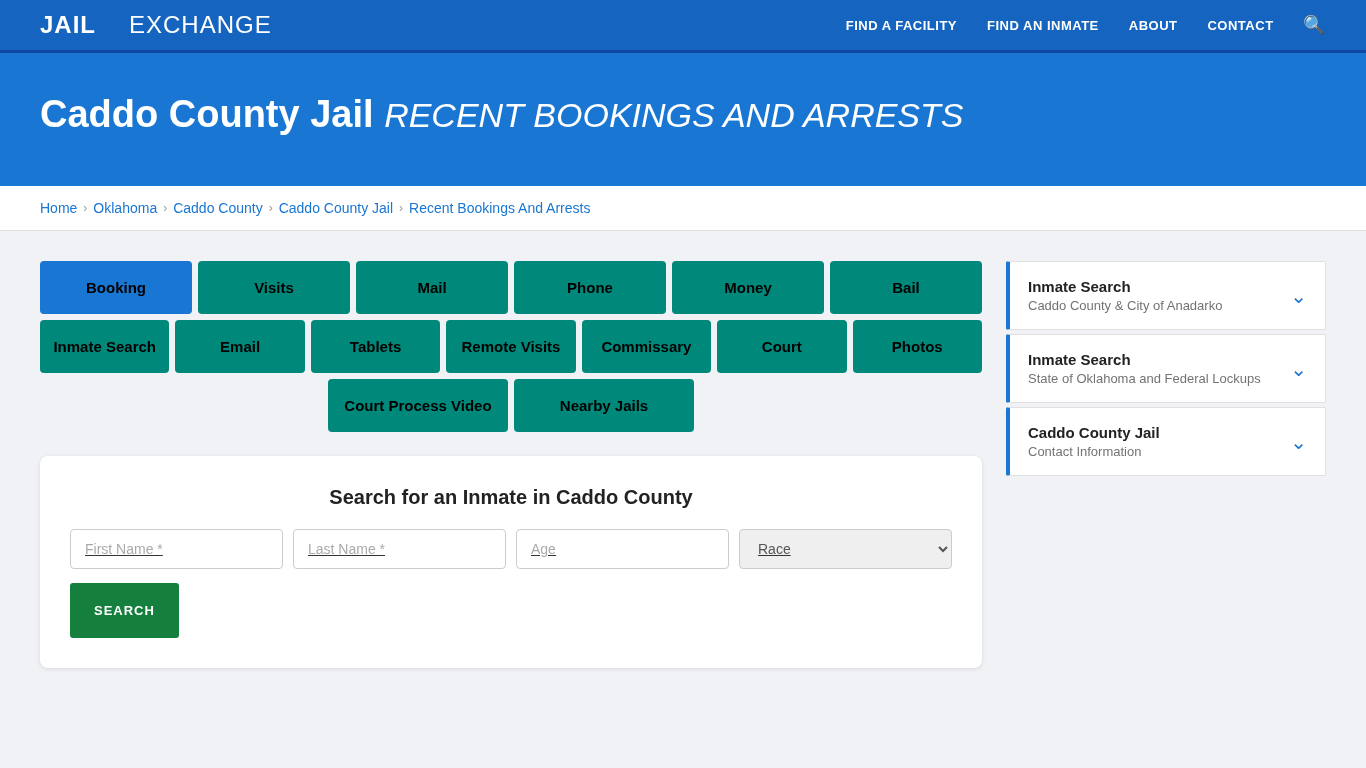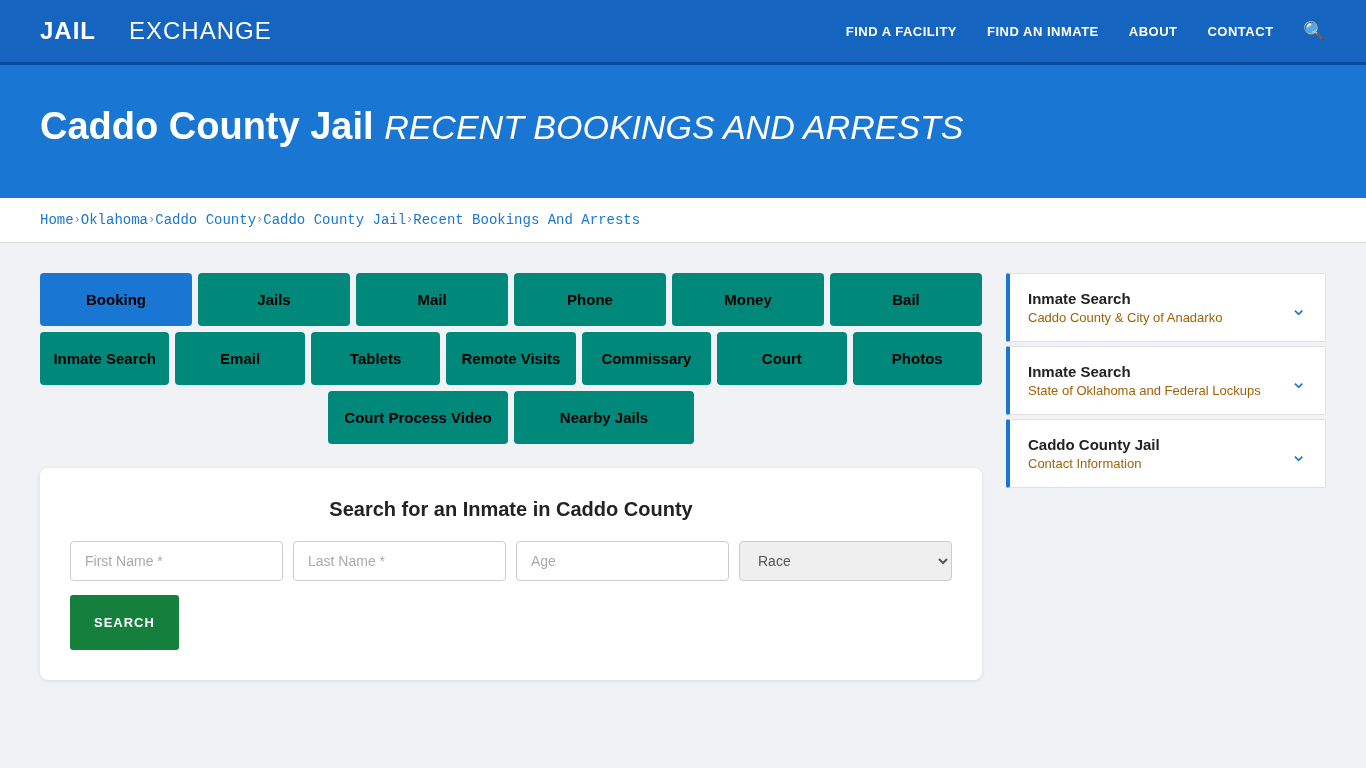--- a/index.html
+++ b/index.html
@@ -5,21 +5,21 @@
     * { margin: 0; padding: 0; box-sizing: border-box; }
     body { font-family: Arial, sans-serif; background: #f0f2f5; color: #333; }
 
     
     .header {
       background: #1565c0;
       padding: 0 40px;
       display: flex;
       align-items: center;
       justify-content: space-between;
-      height: 65px;
+      height: 53px;
       border-bottom: 3px solid #0d47a1;
     }
     .logo {
       display: flex;
       align-items: center;
       font-size: 24px;
       font-weight: 900;
       color: #fff;
       letter-spacing: 1px;
     }
@@ -67,22 +67,22 @@
 
     
     .breadcrumb-bar {
       background: #fff;
       padding: 14px 40px;
       border-bottom: 1px solid #ddd;
     }
     .breadcrumb {
       display: flex;
       align-items: center;
+      gap: 6px;
       font-size: 14px;
-      font-family: Liberation Mono, monospace;
     }
     .breadcrumb a {
       color: #1976d2;
       text-decoration: none;
     }
     .breadcrumb-sep { color: #999; font-size: 12px; }
     .breadcrumb-current { color: #1976d2; font-weight: 500; }
 
     
     .main {
@@ -144,20 +144,21 @@
       font-weight: 700;
       text-align: center;
       margin-bottom: 20px;
       color: #222;
     }
     .search-fields {
       display: flex;
       gap: 10px;
       margin-bottom: 14px;
       flex-wrap: wrap;
+      text-decoration: underline;
     }
     .search-fields input, .search-fields select {
       border: 1px solid #ccc;
       border-radius: 4px;
       padding: 10px 14px;
       font-size: 14px;
       flex: 1;
       min-width: 100px;
       color: #555;
     }
@@ -193,21 +194,21 @@
     }
     .sidebar-item-text {}
     .sidebar-item-heading {
       font-size: 15px;
       font-weight: 700;
       color: #222;
       margin-bottom: 3px;
     }
     .sidebar-item-sub {
       font-size: 13px;
-      color: #a16207;
+      color: #737373;
     }
     .sidebar-chevron {
       color: #1976d2;
       font-size: 20px;
       font-weight: 300;
     }
 
     
     .faq-title {
       font-size: 20px;
@@ -255,21 +256,21 @@
 </div>
 
 <div class="main">
 
   <div class="content-left">
 
     <div class="btn-grid-wrapper">
 
       <div class="btn-row">
         <button class="grid-btn active">Booking</button>
-        <button class="grid-btn teal">Jails</button>
+        <button class="grid-btn teal">Visits</button>
         <button class="grid-btn teal">Mail</button>
         <button class="grid-btn teal">Phone</button>
         <button class="grid-btn teal">Money</button>
         <button class="grid-btn teal">Bail</button>
       </div>
 
       <div class="btn-row">
         <button class="grid-btn teal">Inmate Search</button>
         <button class="grid-btn teal">Email</button>
         <button class="grid-btn teal">Tablets</button>

